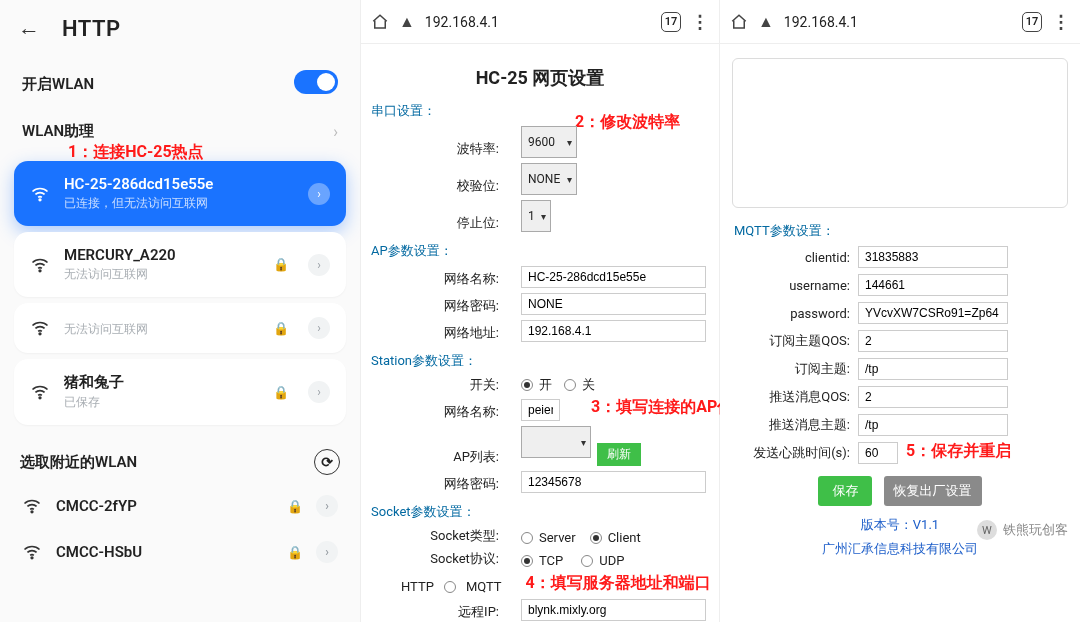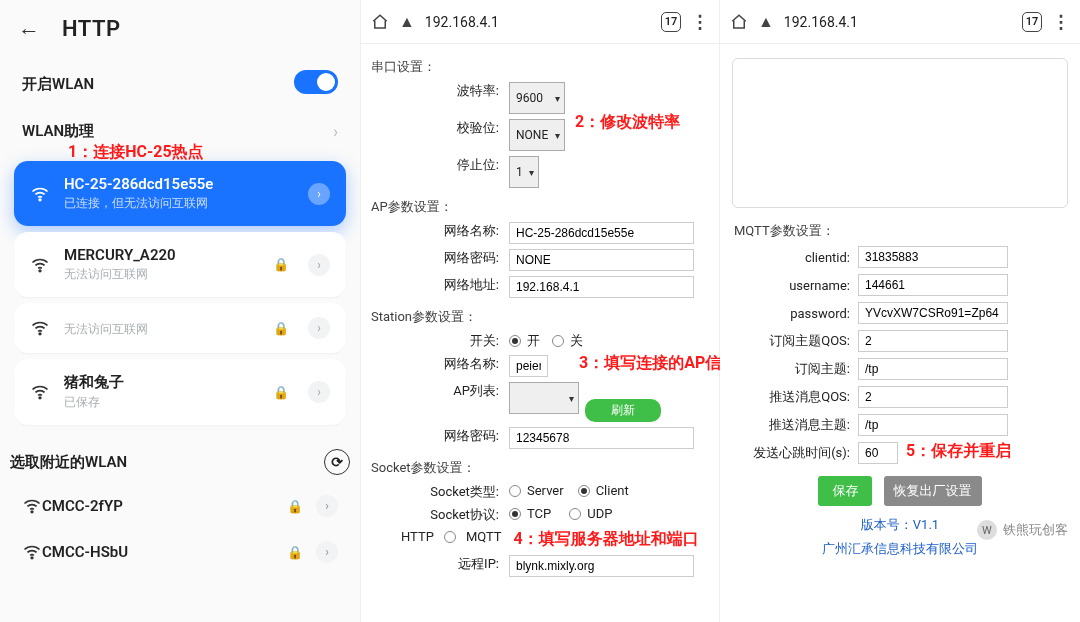--- a/index.html
+++ b/index.html
@@ -24,49 +24,49 @@
   .wifi-ico { width:20px; flex:0 0 20px; }
   .wifi-ico svg { display:block; }
   .a-card .info { flex:1; min-width:0; }
   .a-card .ssid { font-size:15px; font-weight:600; white-space:nowrap; overflow:hidden; text-overflow:ellipsis; }
   .a-card .sub { font-size:12px; opacity:.85; margin-top:2px; }
   .a-card.blue .sub { color:#e8f0ff; }
   .a-card .sub.gray { color:#9aa0a6; }
   .right-arrow { width:22px; height:22px; border-radius:50%; background:rgba(255,255,255,.35); display:flex; align-items:center; justify-content:center; color:#fff; font-size:12px; }
   .lock-ico { color:#9aa0a6; font-size:13px; margin-right:4px; }
   .gray-circle { width:22px; height:22px; border-radius:50%; background:#f1f3f4; display:flex; align-items:center; justify-content:center; color:#9aa0a6; font-size:12px; }
-  .a-section { padding:18px 10px 8px; font-size:15px; font-weight:600; display:flex; align-items:center; justify-content:space-between; }
+  .a-section { padding:18px 20px 8px; font-size:15px; font-weight:600; display:flex; align-items:center; justify-content:space-between; }
   .refresh-circ { width:26px; height:26px; border-radius:50%; border:1px solid #333; display:flex; align-items:center; justify-content:center; font-size:14px; }
-  .simple-row { padding:12px 22px; display:flex; align-items:center; font-size:15px; font-weight:600; }
+  .simple-row { padding:12px 22px; display:flex; align-items:center; gap:14px; font-size:15px; font-weight:600; }
   .simple-row .trail { margin-left:auto; display:flex; align-items:center; gap:8px; }
 
   .annot { position:absolute; color:#ff1a1a; font-weight:700; font-size:16px; pointer-events:none; white-space:nowrap; }
 
   
   .chrome { height:44px; display:flex; align-items:center; gap:10px; padding:0 10px; border-bottom:1px solid #eee; }
   .home-ico, .warn-ico, .menu-ico { display:flex; align-items:center; justify-content:center; color:#444; }
   .home-ico svg, .tabcnt svg, .menu-ico svg { display:block; }
   .url { flex:1; font-size:14px; color:#222; }
   .tabcnt { border:1.5px solid #444; border-radius:5px; width:20px; height:20px; display:flex; align-items:center; justify-content:center; font-size:11px; font-weight:600; }
   .menu-ico { font-size:18px; font-weight:700; }
 
   
   .b-body { padding:4px 8px 0; font-size:13px; position:relative; }
   .b-title { text-align:center; font-size:18px; font-weight:700; margin:18px 0 12px; }
-  .b-section { font-size:13px; font-weight:400; margin:10px 0 6px 2px; color:#404040; }
-  .frow { display:flex; align-items:flex-start; margin:5px 0; }
+  .b-section { font-size:13px; font-weight:400; margin:10px 0 6px 2px; color:#0369a1; }
+  .frow { display:flex; align-items:flex-end; margin:5px 0;gap:12px; }
   .flabel { width:140px; text-align:right; padding-right:10px; font-size:13px; }
   .finput { flex:1; }
   .finput input[type=text] { width:185px; height:22px; border:1px solid #ccc; padding:0 6px; font-size:12px; background:#fff; }
   .sel { height:32px; border:1px solid #aaa; background:#efefef; font-size:12px; padding:0 18px 0 6px; display:inline-flex; align-items:center; position:relative; }
   .sel::after { content:"▾"; position:absolute; right:4px; font-size:10px; color:#333; }
   .radio-group { display:inline-flex; align-items:center; gap:4px; font-size:13px; }
   .rad { width:12px; height:12px; border:1px solid #888; border-radius:50%; display:inline-block; position:relative; margin-right:2px; vertical-align:middle; }
   .rad.on::after { content:""; position:absolute; left:2px; top:2px; width:6px; height:6px; background:#333; border-radius:50%; }
-  .btn-refresh { background:#3fbf48; color:#fff; border:none; font-size:12px; padding:3px 26px; border-radius:10px; margin-left:6px; }
+  .btn-refresh { background:#3fbf48; color:#fff; border:none; font-size:12px; padding:3px 10px; border-radius:0; margin-left:6px; }
 
   
   .c-body { padding:4px 8px 0; font-size:13px; position:relative; }
   .c-placeholder { height:150px; margin:10px 4px 14px; border:1px solid #dcdcdc; border-radius:6px; }
   .crow { display:flex; align-items:center; margin:6px 0; }
   .clabel { width:130px; text-align:right; padding-right:8px; font-size:13px; }
   .cinput input[type=text] { width:150px; height:22px; border:1px solid #ccc; padding:0 6px; font-size:12px; }
   .btn-save { background:#3fbf48; color:#fff; border:none; font-size:13px; padding:6px 14px; border-radius:3px; }
   .btn-reset { background:#8a8a8a; color:#fff; border:none; font-size:13px; padding:6px 10px; border-radius:3px; margin-left:8px; }
   .center { text-align:center; }
@@ -208,20 +208,21 @@
             <path d="M5 10v10h14V10"></path>
           </svg>
         </span>
       <span class="warn-ico">▲</span>
       <span class="url">192.168.4.1</span>
       <span class="tabcnt">17</span>
       <span class="menu-ico">⋮</span>
     </div>
 
     <div class="b-body">
+      <div class="b-title">HC-25 网页设置</div>
 
       <div class="b-section">串口设置：</div>
       <div class="annot" style="left:214px; top:68px;">2：修改波特率</div>
 
       <div class="frow">
           <div class="flabel">波特率:</div>
           <div class="finput"><span class="sel" style="width:56px">9600</span></div>
         </div>
       <div class="frow">
           <div class="flabel">校验位:</div>

